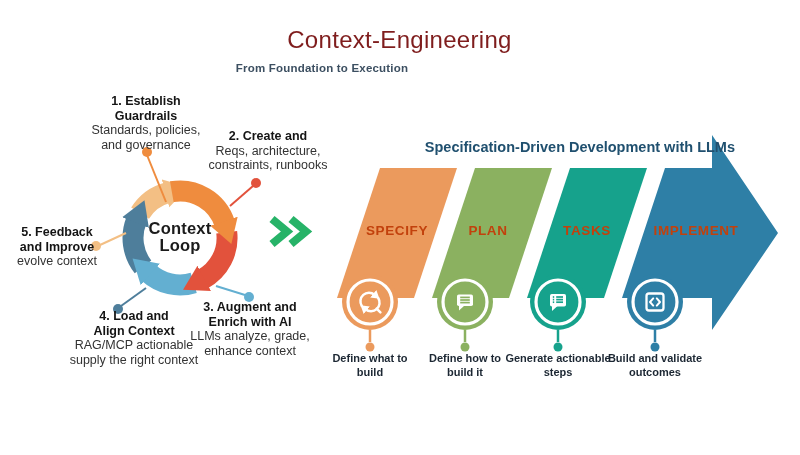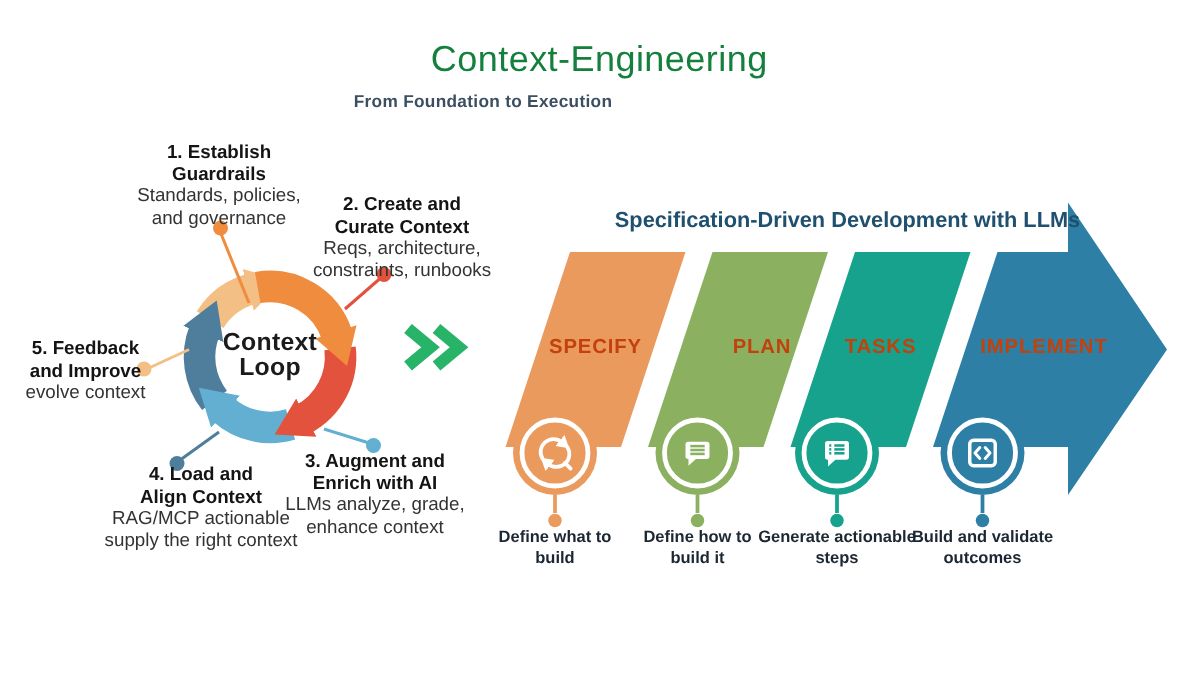--- a/index.html
+++ b/index.html
@@ -4,48 +4,48 @@
 <style>
   html,body{margin:0;padding:0;background:#fff;}
   .canvas{
     position:relative;width:800px;height:455px;background:#ffffff;overflow:hidden;
     font-family:"Liberation Sans","DejaVu Sans",sans-serif;
   }
   .art{position:absolute;left:0;top:0;}
   .abs{position:absolute;}
   .title{
     left:0;top:26px;width:799px;text-align:center;
-    font-size:24px;font-weight:400;color:#15803d;letter-spacing:0.3px;
+    font-size:24px;font-weight:400;color:#7f1d1d;letter-spacing:0.3px;
   }
   .subtitle{
     left:0;top:62px;width:644px;text-align:center;
     font-size:11.5px;font-weight:700;color:#3c4f61;letter-spacing:0.2px;
   }
   .step{text-align:center;font-size:12.5px;line-height:14.5px;}
   .step-h{font-weight:700;color:#141414;}
   .step-d{font-weight:400;color:#333333;}
   .step1{left:76px;top:94px;width:140px;}
   .step2{left:193px;top:129px;width:150px;}
   .step3{left:170px;top:300px;width:160px;}
   .step4{left:49px;top:309px;width:170px;}
   .step5{left:0px;top:225px;width:114px;}
   .loop-label{
     left:130px;top:220px;width:100px;text-align:center;
     font-size:16.5px;line-height:16.5px;font-weight:700;color:#1b1b1b;letter-spacing:0.2px;
   }
   .pipe-heading{
-    left:395px;top:139px;width:340px;text-align:center;
+    left:395px;top:139px;width:340px;text-align:right;
     font-size:14.5px;font-weight:700;color:#20506f;
   }
   .stage-label{
     top:223px;height:16px;text-align:center;
     font-size:13.5px;font-weight:700;color:#c2410c;letter-spacing:0.6px;
   }
   .sl1{left:337px;width:120px;}
-  .sl2{left:448px;width:120px;}
+  .sl2{left:428px;width:120px;}
   .sl3{left:527px;width:120px;}
   .sl4{left:632px;width:128px;}
   .caption{
     top:352px;text-align:center;
     font-size:11px;line-height:13.5px;font-weight:700;color:#1c2733;
   }
   .cap1{left:324px;width:92px;}
   .cap2{left:419px;width:92px;}
   .cap3{left:504px;width:108px;}
   .cap4{left:596px;width:118px;}
@@ -180,21 +180,20 @@
 
   <div class="abs step step1">
     <div class="step-h">1. Establish</div>
     <div class="step-h">Guardrails</div>
     <div class="step-d">Standards, policies,</div>
     <div class="step-d">and governance</div>
   </div>
 
   <div class="abs step step2">
     <div class="step-h">2. Create and</div>
-    <div class="step-h">Curate Context</div>
     <div class="step-d">Reqs, architecture,</div>
     <div class="step-d">constraints, runbooks</div>
   </div>
 
   <div class="abs step step3">
     <div class="step-h">3. Augment and</div>
     <div class="step-h">Enrich with AI</div>
     <div class="step-d">LLMs analyze, grade,</div>
     <div class="step-d">enhance context</div>
   </div>

